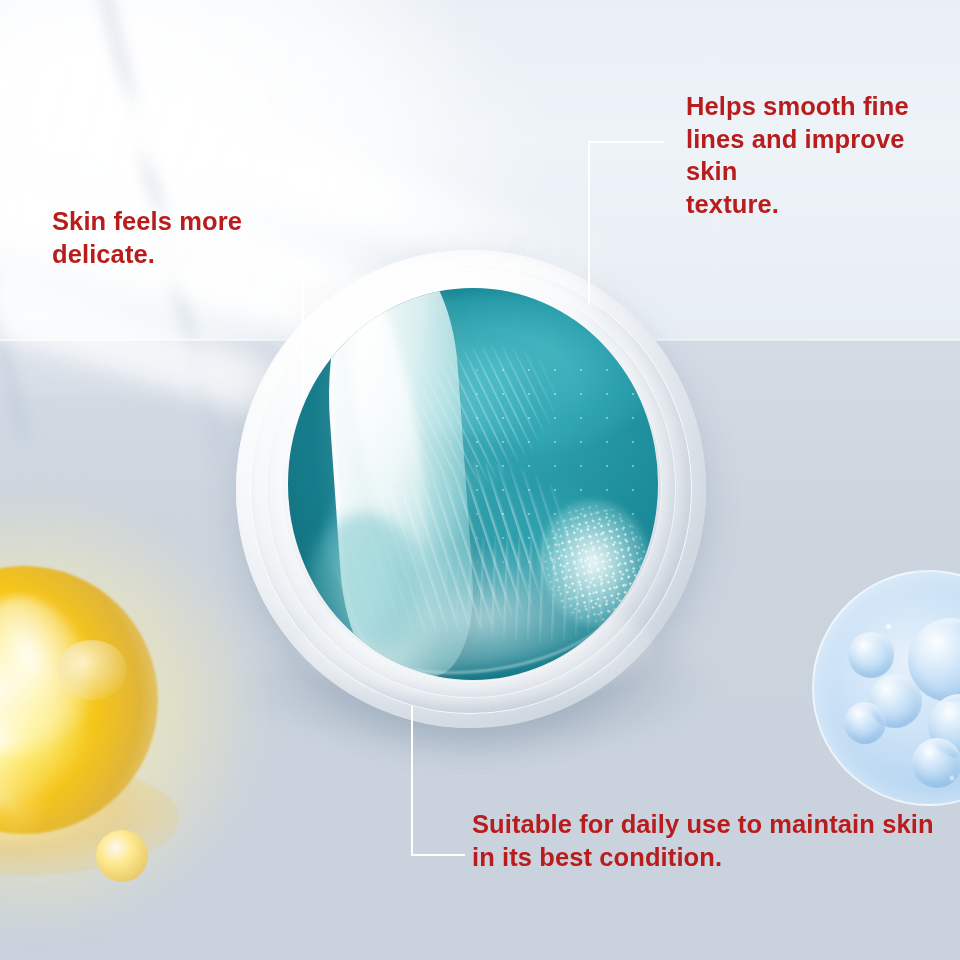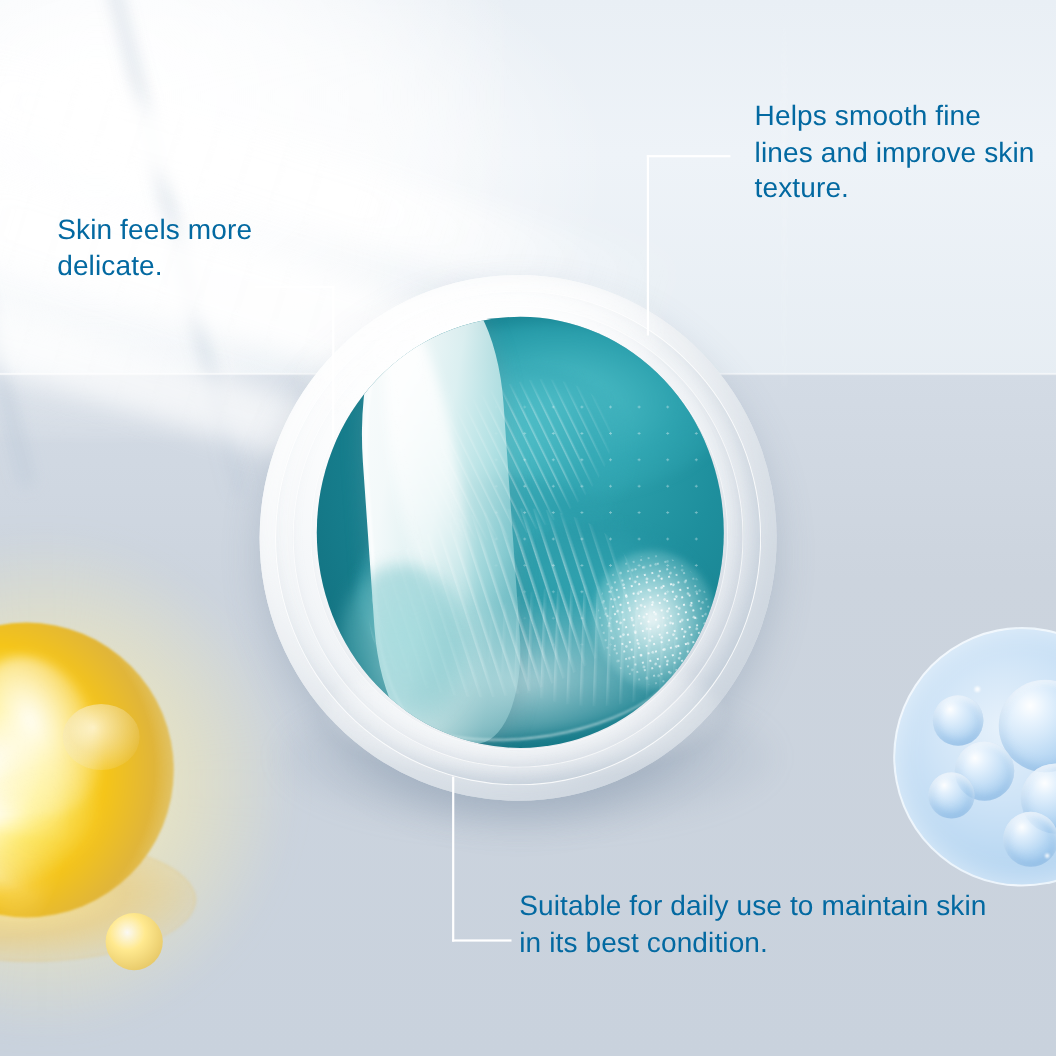--- a/index.html
+++ b/index.html
@@ -289,29 +289,29 @@
     transform:rotate(-16deg) skewX(-6deg);filter:blur(1px);
   }
   .spatula .tip-gel{
     position:absolute;left:6px;top:256px;width:120px;height:150px;border-radius:50%;
     background:radial-gradient(ellipse at 48% 44%,rgba(150,214,216,.75) 0%,rgba(110,192,198,.45) 50%,rgba(96,184,192,0) 82%);
     filter:blur(7px);transform:rotate(-12deg);
   }
 
   
   .callout-text{
-    position:absolute;color:#0369a1;font-size:25.5px;line-height:1.28;
-    letter-spacing:.1px;font-weight:400;white-space:pre-line;
+    position:absolute;color:#b91c1c;font-size:25.5px;line-height:1.28;
+    letter-spacing:.1px;font-weight:700;white-space:pre-line;
   }
   .leader{position:absolute;}
   .leader i{position:absolute;display:block;background:#ffffff;}
   .leader i.h{height:2px;}
   .leader i.v{width:2px;}
 
-  #c-left .callout-text{left:52px;top:193px;}
+  #c-left .callout-text{left:52px;top:205px;}
   #c-left .leader{left:232px;top:260px;width:74px;height:142px;}
   #c-left .leader i.h{left:0;top:0;width:72px;}
   #c-left .leader i.v{left:70px;top:0;height:140px;}
 
   #c-topright .callout-text{left:686px;top:90px;}
   #c-topright .leader{left:588px;top:141px;width:78px;height:166px;}
   #c-topright .leader i.h{left:0;top:0;width:76px;}
   #c-topright .leader i.v{left:0;top:0;height:164px;}
 
   #c-bottom .callout-text{left:472px;top:808px;}

